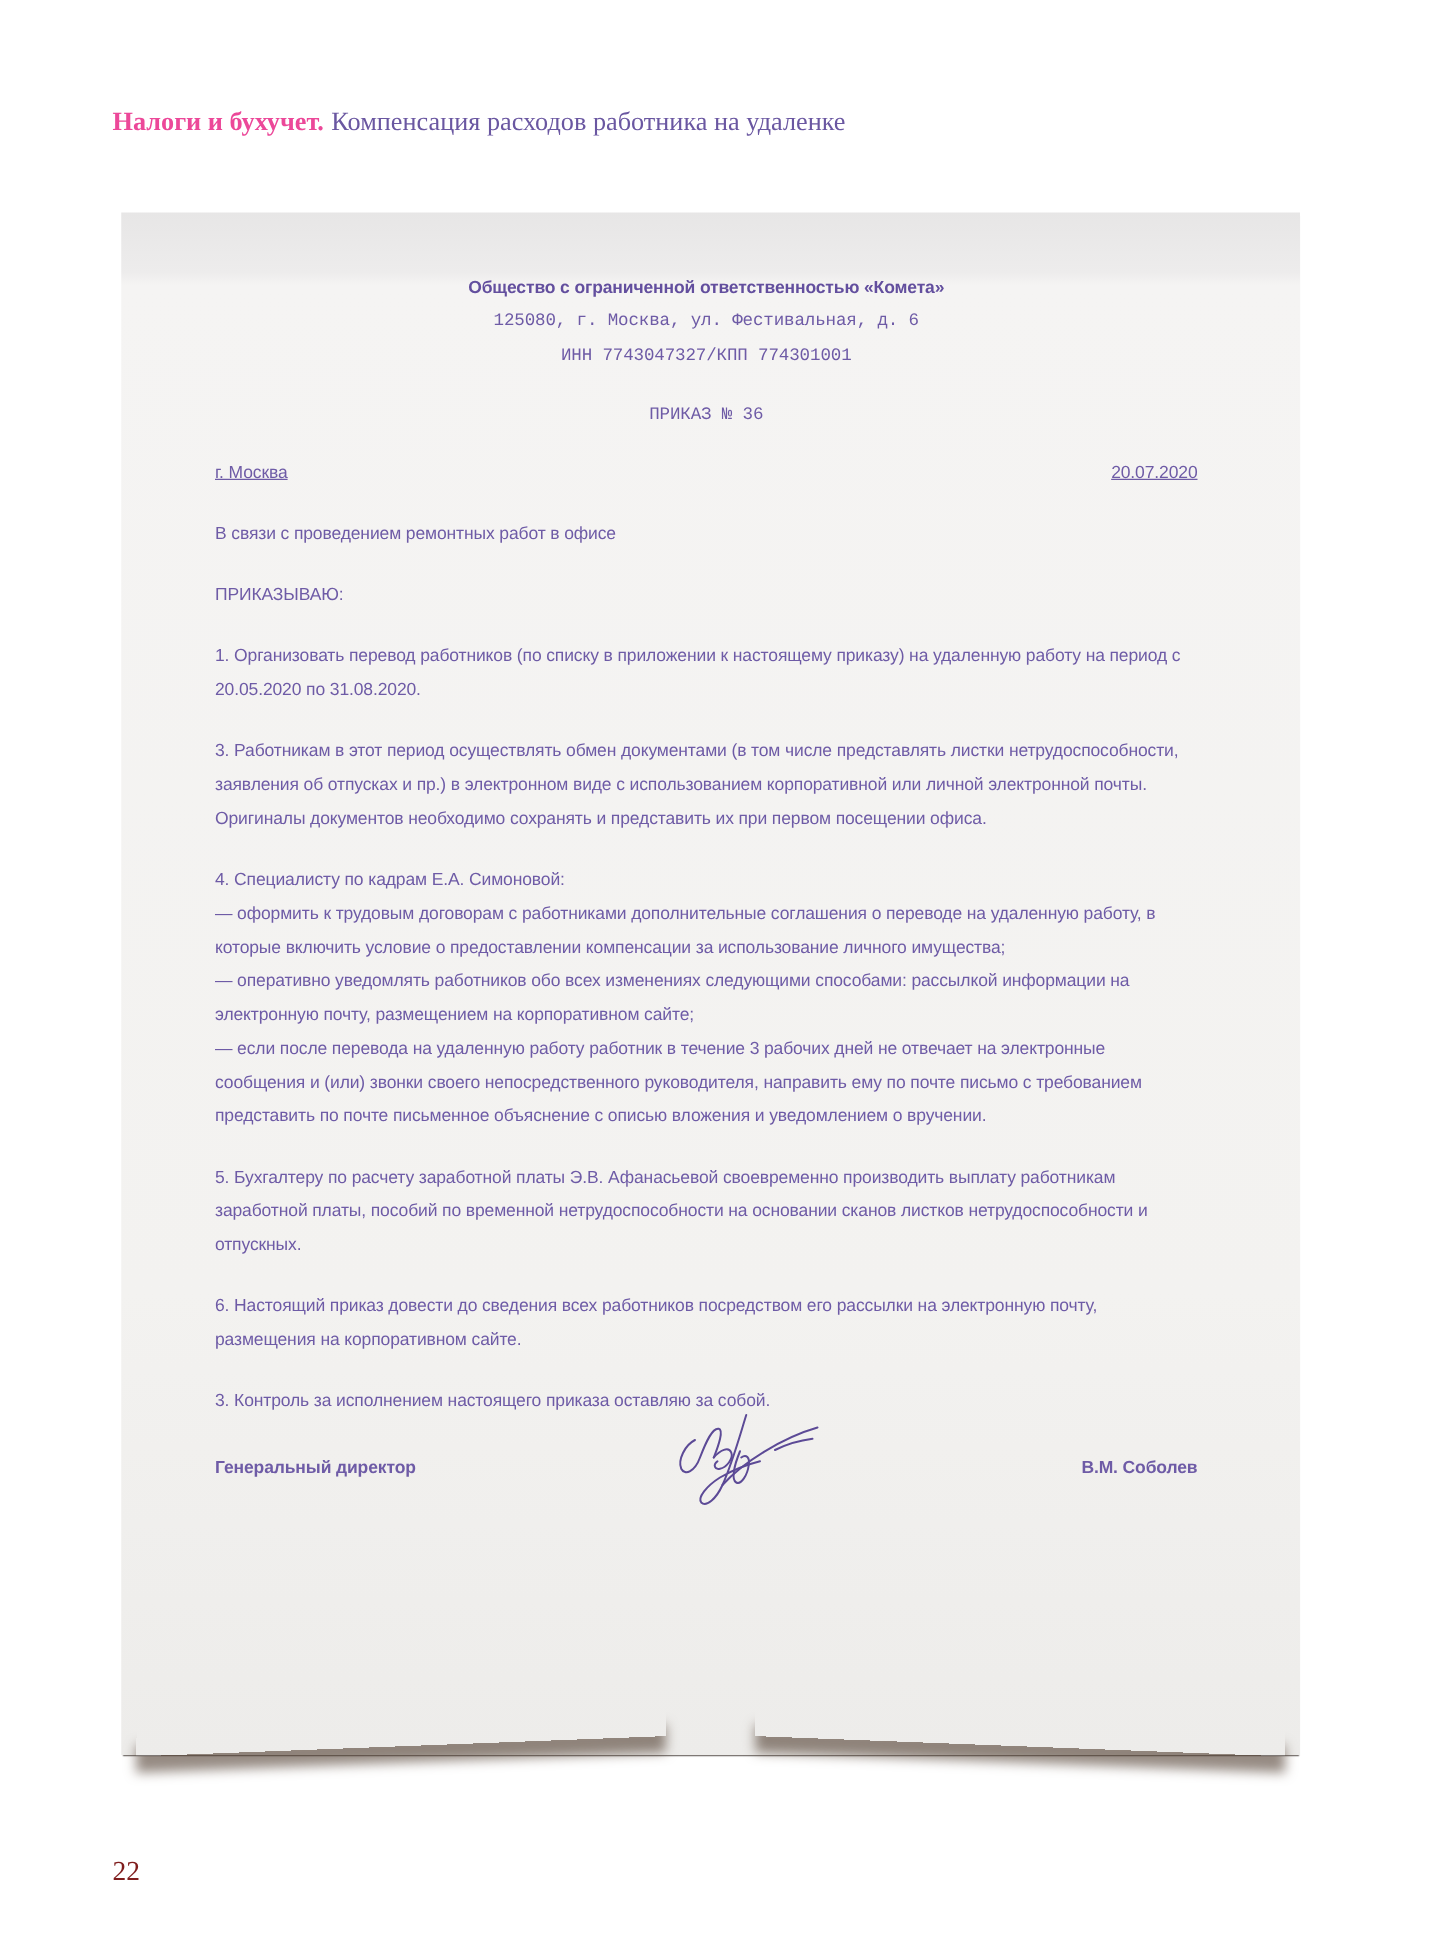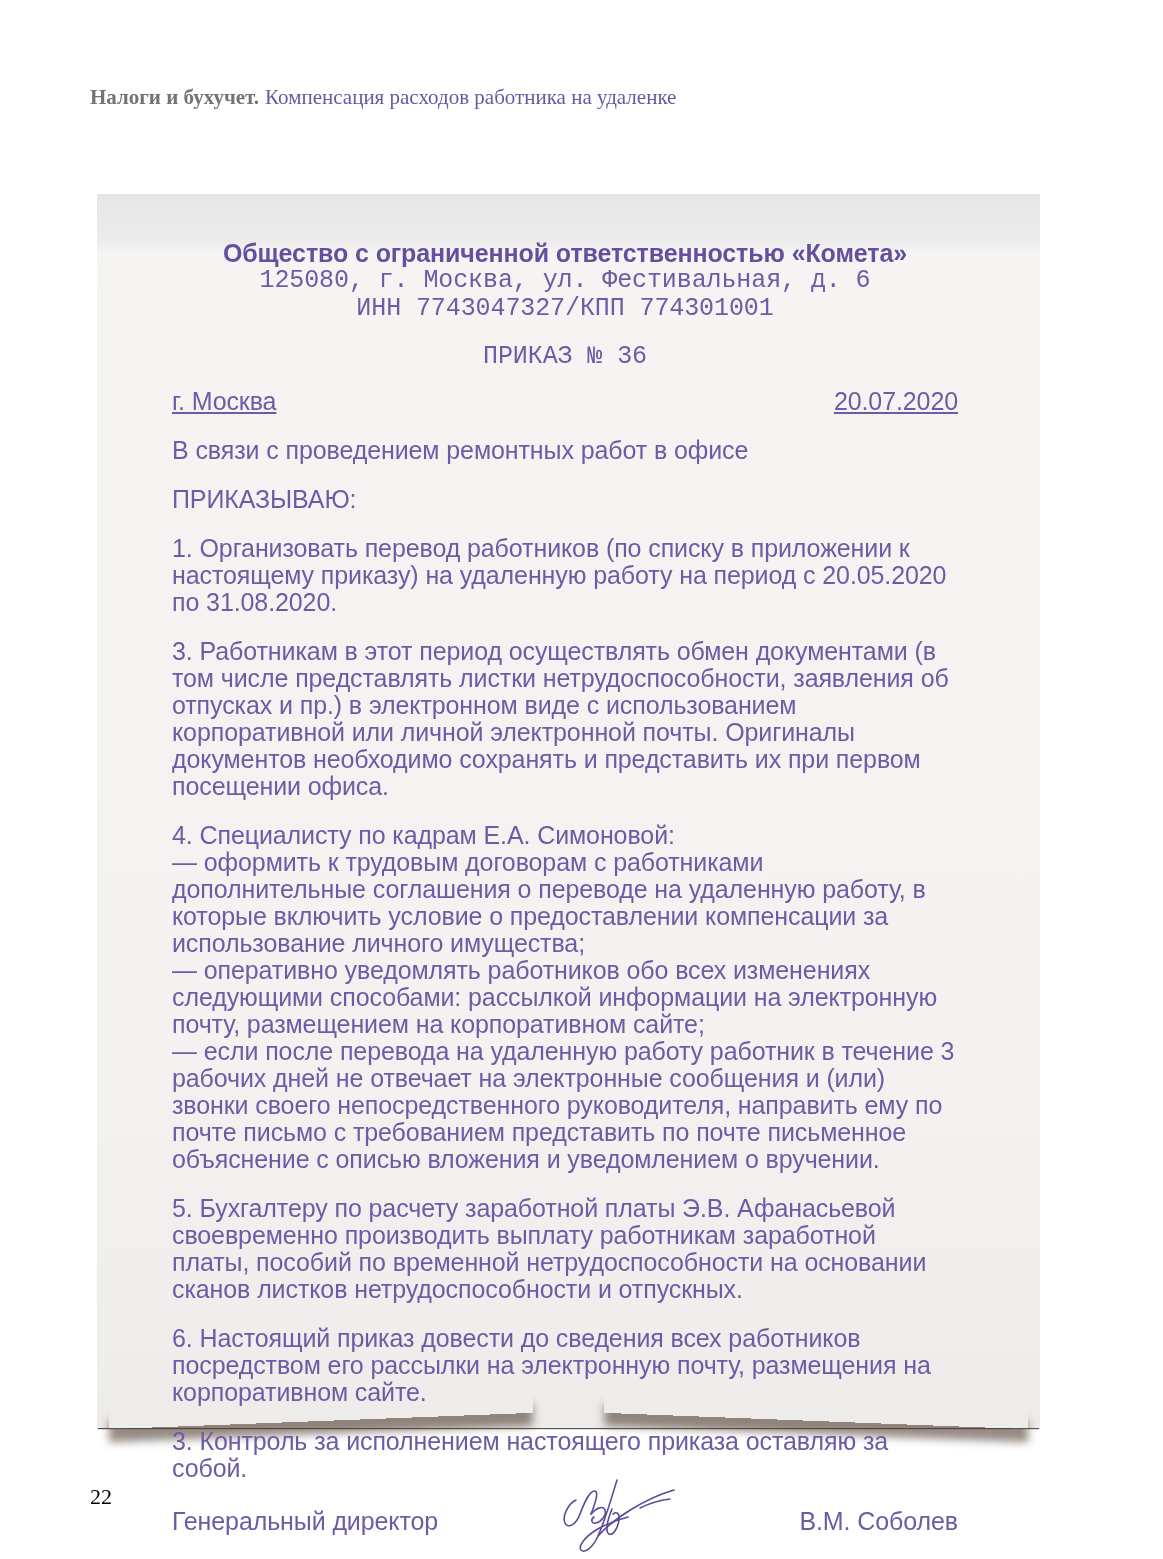--- a/index.html
+++ b/index.html
@@ -18,53 +18,52 @@
     left: 90px;
     top: 84px;
     font-family: "Liberation Serif", "DejaVu Serif", serif;
     font-size: 21px;
     line-height: 26px;
     color: #6a57a1;
     white-space: nowrap;
   }
   .article-header .rubric {
     font-weight: bold;
-    color: #737373;
+    color: #ec4899;
     margin-right: 6px;
   }
   .page-number {
     position: absolute;
     left: 90px;
     top: 1484px;
     font-family: "Liberation Serif", "DejaVu Serif", serif;
     font-size: 22px;
-    color: #000000;
+    color: #7f1d1d;
   }
 
   
   .paper {
     position: absolute;
     left: 97px;
     top: 170px;
     width: 943px;
     height: 1234px;
     padding: 46px 82px 0 75px;
     background: linear-gradient(180deg,
       #e7e6e6 0px,
       #edecec 48px,
       #f5f4f3 58px,
       #f3f2f0 70%,
       #edecea 100%);
     color: #6e5ba6;
-    font-size: 25px;
+    font-size: 14px;
     line-height: 27px;
     letter-spacing: -0.1px;
     box-shadow: 0 2px 1px -1px rgba(35, 25, 20, 0.75);
     z-index: 1;
-    margin-top: 24px;
   }
   .curl-shadow {
     position: absolute;
     bottom: 7px;
     width: 45%;
     height: 22px;
     z-index: -1;
     box-shadow: 0 13px 9px rgba(80, 62, 48, 0.6);
   }
   .curl-shadow.left  { left: 12px;  transform: rotate(-2.2deg) skewX(-3deg); }
@@ -85,20 +84,21 @@
     margin-top: 18px;
     text-decoration: underline;
   }
   .para { margin-top: 22px; }
   .sign-row {
     display: flex;
     justify-content: space-between;
     align-items: center;
     margin-top: 18px;
     height: 42px;
+    font-weight: bold;
   }
   .signature-wrap {
     position: relative;
     width: 130px;
     height: 42px;
   }
   .signature-wrap svg {
     position: absolute;
     left: 0;
     top: -26px;

